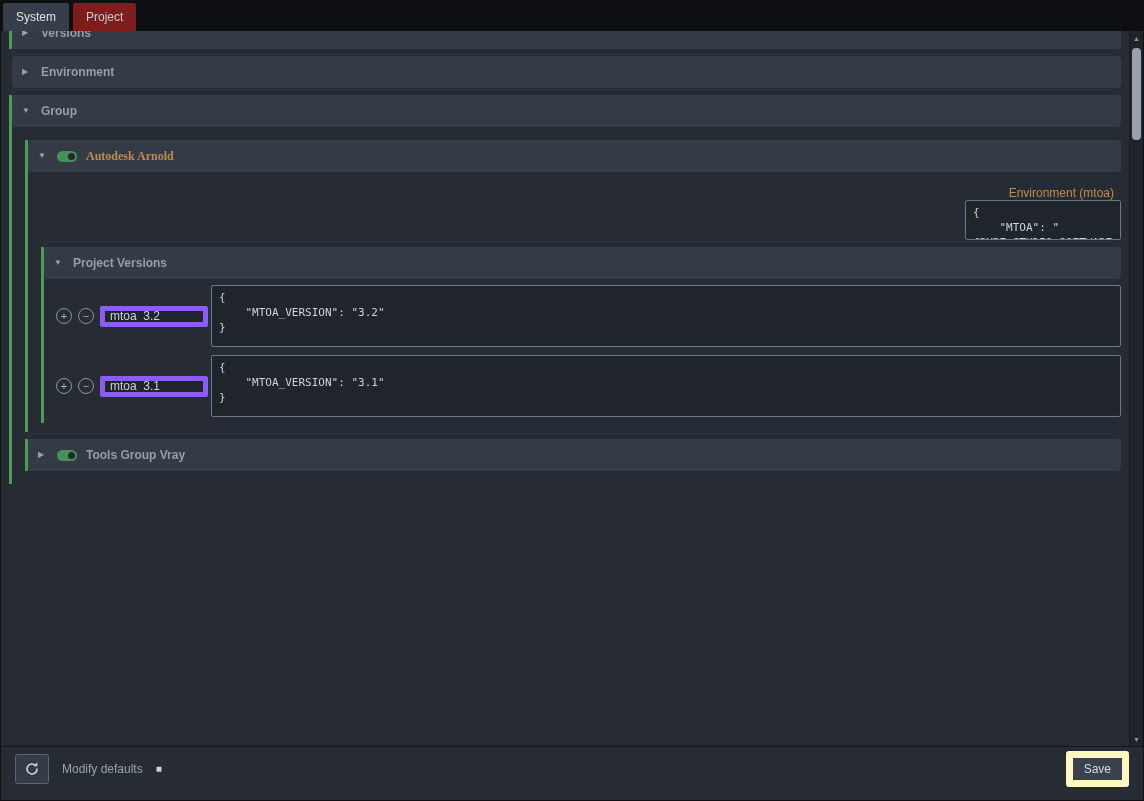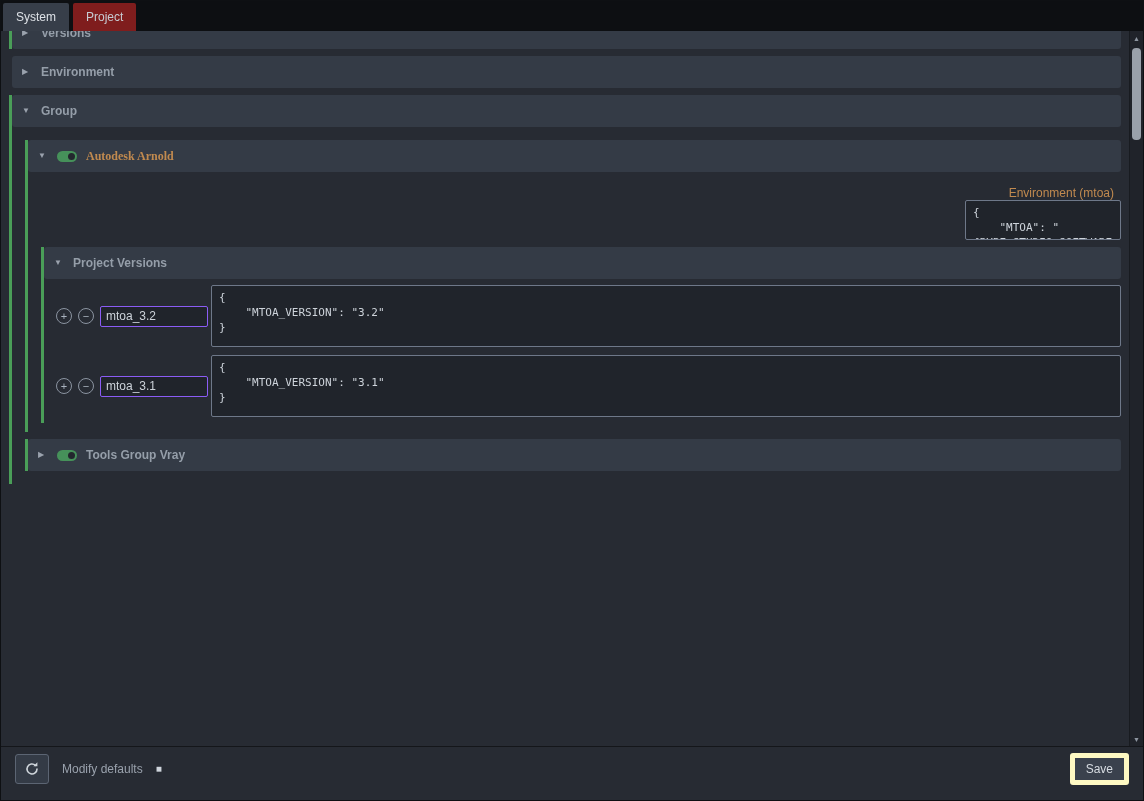--- a/index.html
+++ b/index.html
@@ -50,37 +50,37 @@
   .versions-body { padding: 6px 0 4px 0; }
   .version-row { display: flex; align-items: center; margin-bottom: 8px; }
   .version-row:last-child { margin-bottom: 2px; }
   .controls { display: flex; align-items: center; gap: 6px; width: 167px; flex: none; padding-left: 12px; }
   .circle-btn {
     width: 16px; height: 16px; border-radius: 50%; border: 1px solid #8b94a1; background: transparent;
     color: #aab3bf; font-size: 11px; line-height: 1; display: flex; align-items: center; justify-content: center;
     padding: 0; cursor: pointer; flex: none; font-family: "Liberation Sans", sans-serif;
   }
   input.text-input {
-    background: #20242b; border: 1px solid #8b5cf6; border-radius: 2px; color: #cdd3da;
+    background: #20242b; border: 5px solid #8b5cf6; border-radius: 2px; color: #cdd3da;
     font-size: 12px; padding: 3px 5px; width: 108px; height: 21px; font-family: "Liberation Sans", sans-serif;
   }
   .ver-code { flex: 1; height: 62px; }
 
   
   .scrollbar { position: absolute; top: 0; right: 0; width: 14px; height: 715px; background: #20232a; display: flex; flex-direction: column; border-left: 1px solid #181b20; }
   .sb-arrow { height: 14px; flex: none; display: flex; align-items: center; justify-content: center; font-size: 7px; color: #8d95a0; cursor: pointer; }
   .sb-track { flex: 1; position: relative; }
   .sb-thumb { position: absolute; top: 3px; left: 2px; width: 9px; height: 92px; background: #9aa1ab; border-radius: 4px; cursor: grab; }
 
   
   .footer { height: 44px; flex: none; border-top: 1px solid #14161a; display: flex; align-items: center; padding: 0 14px; gap: 13px; background: #272b33; }
   .refresh-btn { width: 34px; height: 30px; background: #343b46; border: 1px solid #5c6573; border-radius: 3px; display: flex; align-items: center; justify-content: center; cursor: pointer; padding: 0; }
   .modify-label { color: #9aa2ad; font-size: 12px; }
   .modify-square { color: #cfd5dc; font-size: 10px; line-height: 1; cursor: pointer; }
-  .save-btn { margin-left: auto; background: #3a414d; border: 5px solid #fef9c3; border-radius: 3px; color: #d6dbe1; font-size: 12px; padding: 4px 11px; cursor: pointer; font-family: "Liberation Sans", sans-serif; }
+  .save-btn { margin-left: auto; background: #3a414d; border: 7px solid #fef9c3; border-radius: 3px; color: #d6dbe1; font-size: 12px; padding: 4px 11px; cursor: pointer; font-family: "Liberation Sans", sans-serif; }
 </style>
 </head>
 <body>
 
 <div class="app">
 
   <div class="tabbar">
     <div class="tab active">System</div>
     <div class="tab">Project</div>
   </div>

